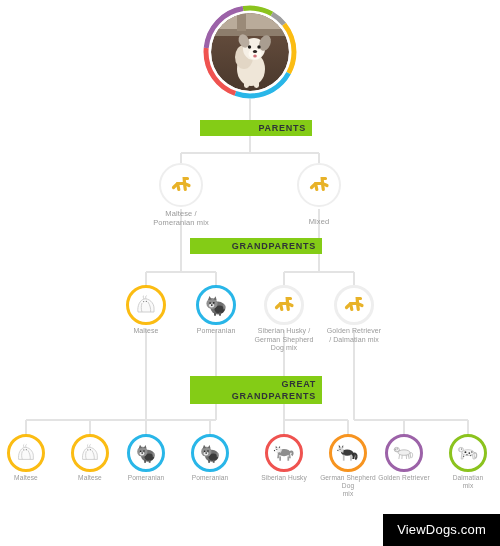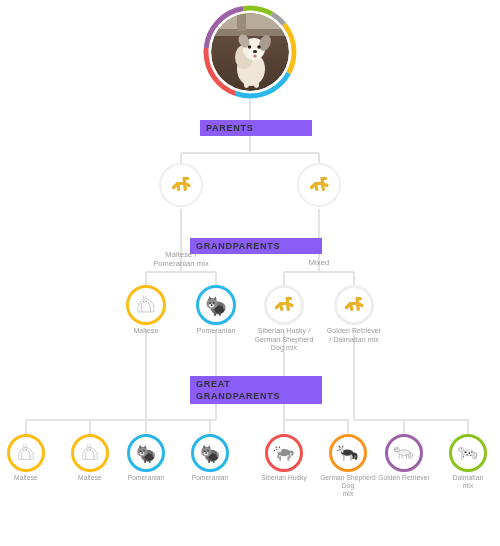--- a/index.html
+++ b/index.html
@@ -33,40 +33,40 @@
     letter-spacing:.1px;
     white-space:pre-line;
   }
 
   
   .hero-node .ring{width:94px;height:94px;border:none;padding:0;}
   .hero-photo{width:78px;height:78px;border-radius:50%;overflow:hidden;position:relative;}
 
   
   .gen-parent .ring{width:44px;height:44px;border-width:2px;border-style:solid;}
-  .gen-parent .label{width:110px;font-size:7.5px;margin-top:41px;}
+  .gen-parent .label{width:110px;font-size:7.5px;}
 
   
   .gen-gp .ring{width:40px;height:40px;border-width:3px;border-style:solid;}
   .gen-gp .label{width:96px;font-size:7px;}
 
   
   .gen-ggp .ring{width:38px;height:38px;border-width:3px;border-style:solid;}
   .gen-ggp .label{width:74px;font-size:6.6px;}
 
   
   .section-title{
     position:absolute;
-    text-align:left;
+    text-align:right;
     font-size:9px;
     font-weight:bold;
     letter-spacing:.75px;
     color:#2f3337;
     line-height:1.35;
-    background:#8b5cf6;
+    background:#84cc16;
     padding:2px 6px;
     white-space:pre-line;
   }
 
   
   #watermark{
     position:absolute;right:0;bottom:0;
     background:#000;color:#fff;
     font-size:13px;
     padding:8px 14px 9px 14px;
@@ -463,14 +463,15 @@
           <circle cx="17.2" cy="15" r="0.7" fill="#2e2e2e"></circle>
           <circle cx="6.6" cy="7.3" r="0.6" fill="#2e2e2e"></circle>
           <circle cx="9" cy="16" r="0.6" fill="#2e2e2e"></circle>
         </g>
       </svg>
     </div>
     <div class="label" style="left:-37px;top:40px;">Dalmatian
 mix</div>
   </div>
 
+  <div id="watermark">ViewDogs.com</div>
 
 </div>
 
 </body></html>

